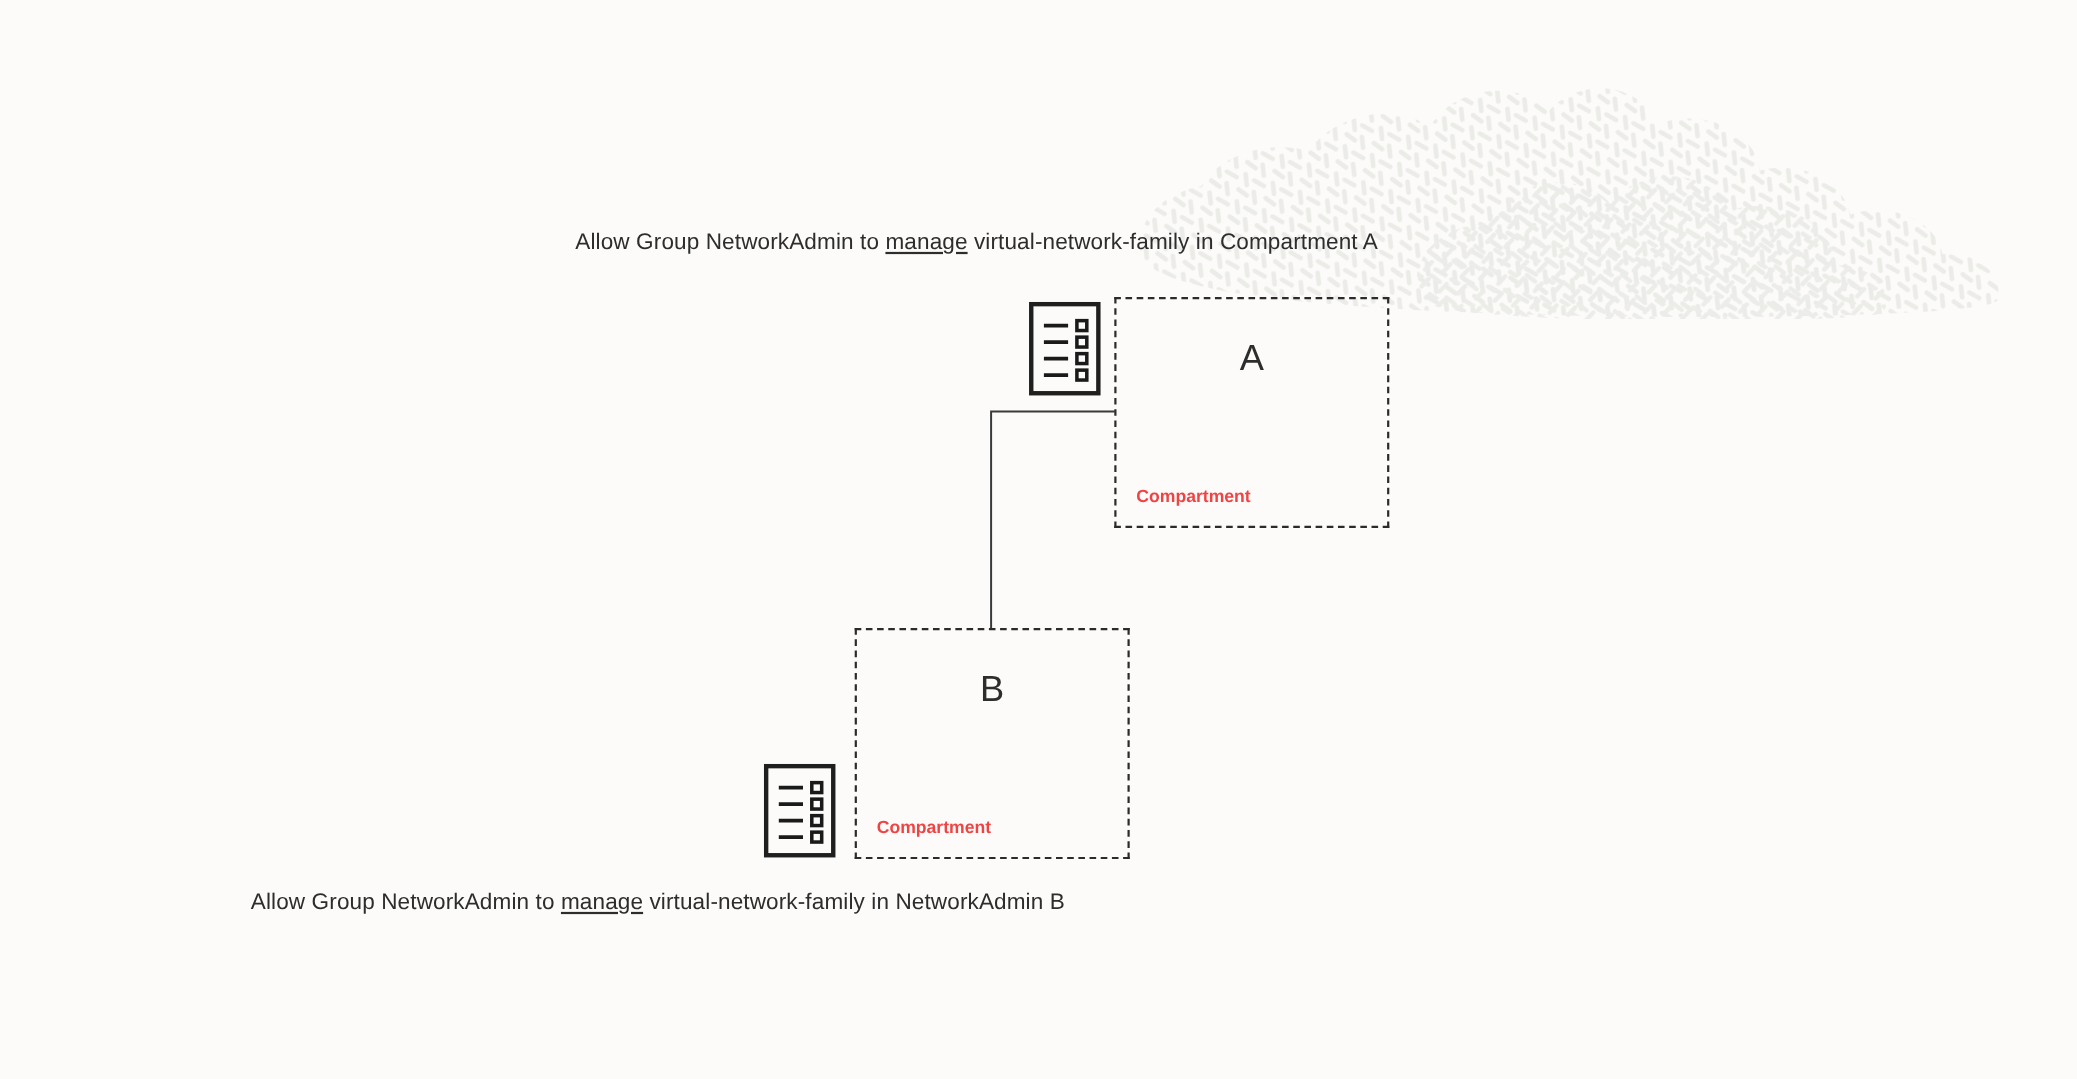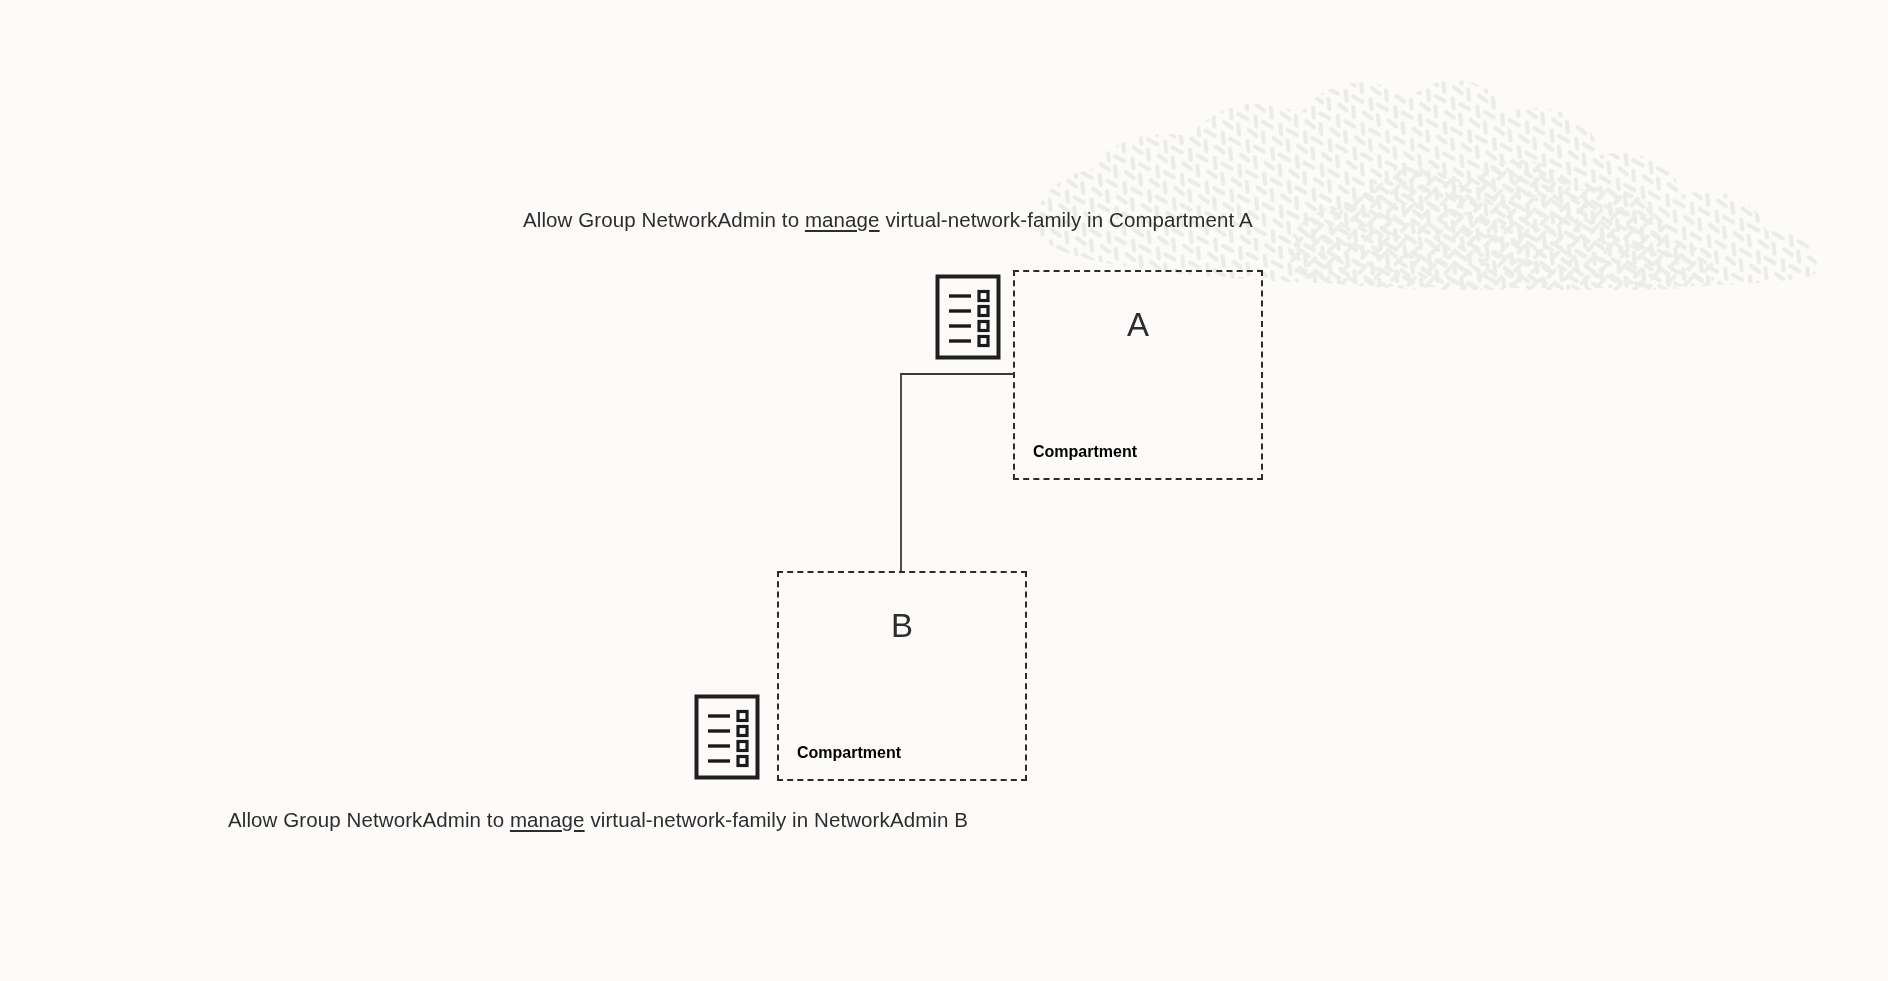--- a/index.html
+++ b/index.html
@@ -63,21 +63,21 @@
     font-size: 33px;
     font-weight: 300;
     color: #2d2d2d;
     line-height: 1;
   }
   .compartment-label {
     position: absolute;
     left: 18px;
     font-size: 16px;
     font-weight: 600;
-    color: #000000;
+    color: #ef4444;
     line-height: 1;
   }
 
   #box-a { left: 1013px; top: 270px; width: 250px; height: 210px; }
   #box-a .compartment-letter { top: 36px; }
   #box-a .compartment-label  { top: 172px; }
 
   #box-b { left: 777px; top: 571px; width: 250px; height: 210px; }
   #box-b .compartment-letter { top: 36px; }
   #box-b .compartment-label  { top: 172px; }

